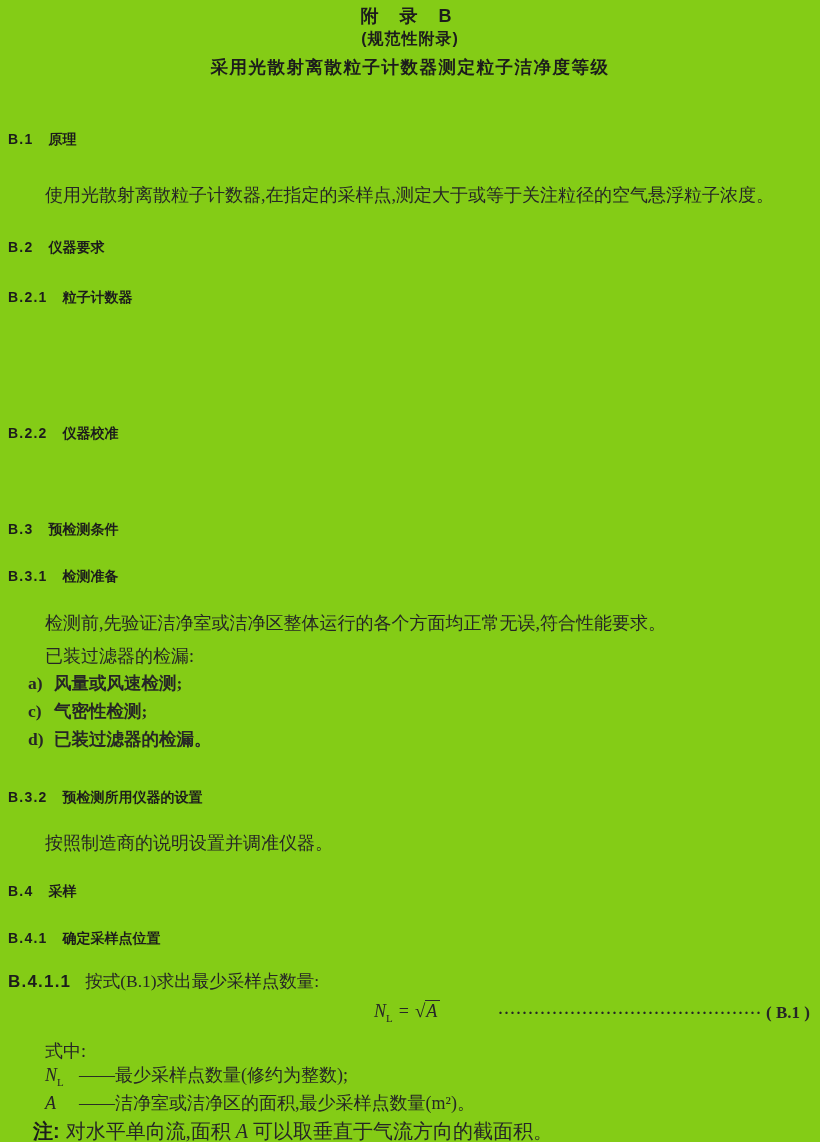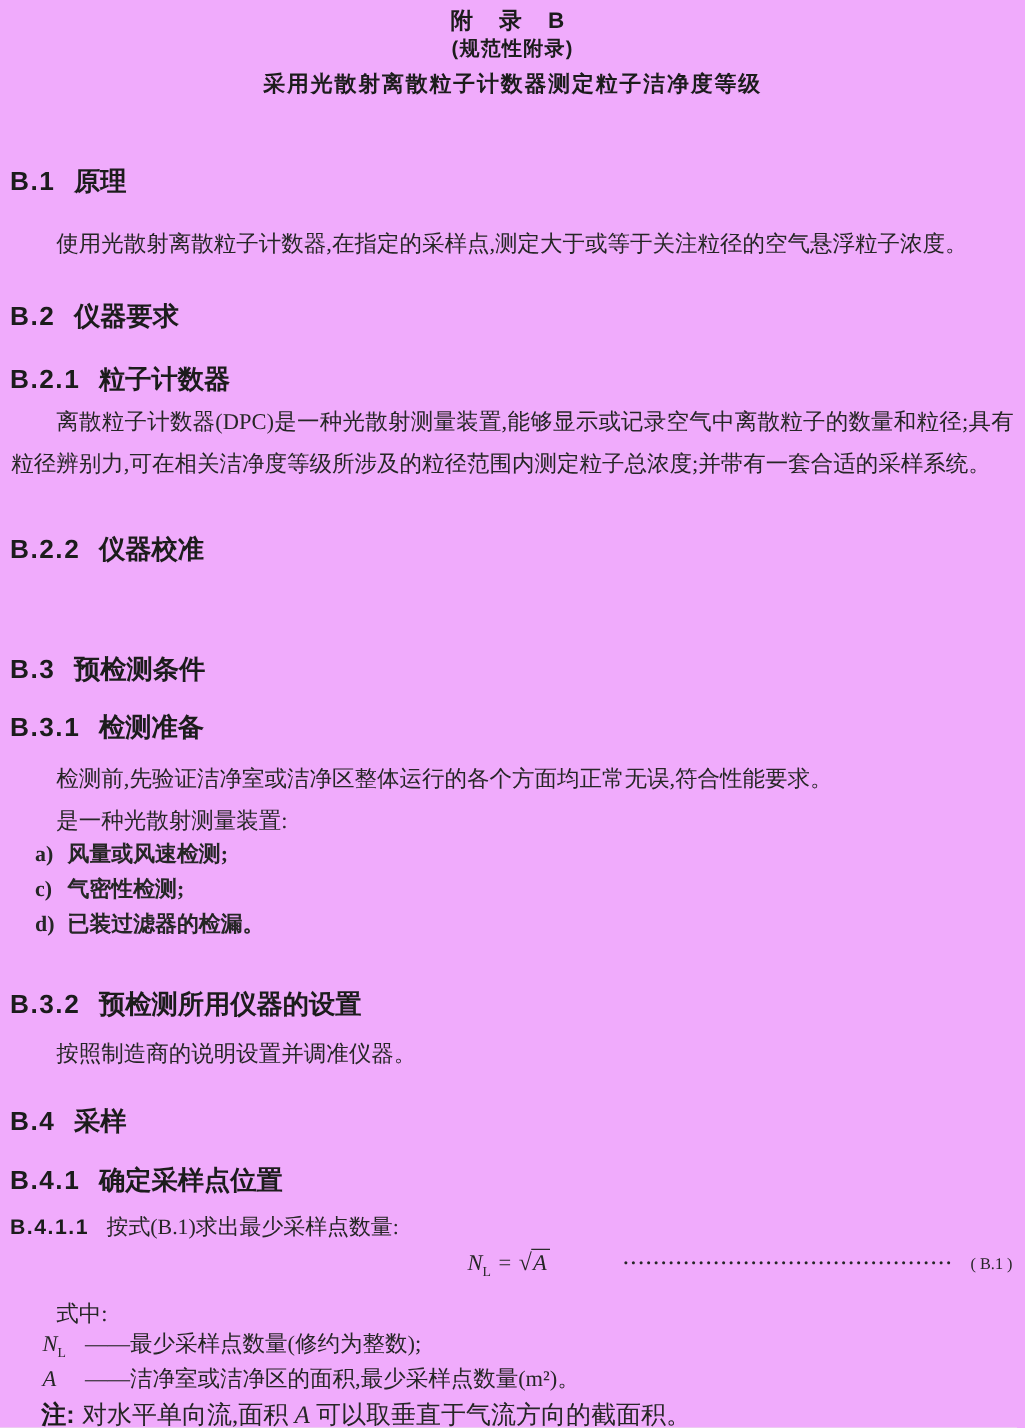--- a/index.html
+++ b/index.html
@@ -1,55 +1,55 @@
 <!DOCTYPE html>
 <html><head>
 <meta charset="utf-8">
 <style>
   html,body{margin:0;padding:0;background:#e8e8e8;}
   .page{
     position:relative;
     width:820px;height:1142px;
-    background:#f0abfc;
+    background:#84cc16;
     overflow:hidden;
     font-family:"Liberation Serif","DejaVu Serif",serif;
     color:#242424;
   }
   .abs{position:absolute;}
   
   .t-center{left:0;width:820px;text-align:center;font-family:"Liberation Sans","DejaVu Sans",sans-serif;font-weight:700;color:#1c1c1c;}
   .t1{top:4px;font-size:18px;letter-spacing:8px;}
   .t2{top:29px;font-size:16px;letter-spacing:1px;}
   .t3{top:55px;font-size:17.5px;letter-spacing:1.5px;}
   
-  .h{left:8px;font-family:"Liberation Sans","DejaVu Sans",sans-serif;font-weight:700;font-size:21px;color:#1c1c1c;white-space:nowrap;}
+  .h{left:8px;font-family:"Liberation Sans","DejaVu Sans",sans-serif;font-weight:700;font-size:14px;color:#1c1c1c;white-space:nowrap;}
   .h .num{letter-spacing:1.2px;margin-right:15px;}
   
   .p{left:9px;width:802px;font-size:18px;line-height:34px;text-align:justify;text-indent:36px;color:#262626;}
   .p-line{left:9px;width:802px;font-size:18px;text-indent:36px;color:#262626;white-space:nowrap;}
   
   .hp{left:8px;font-size:17.5px;white-space:nowrap;color:#262626;}
   .hp .num{font-family:"Liberation Sans","DejaVu Sans",sans-serif;font-weight:700;font-size:17px;letter-spacing:1.2px;margin-right:14px;color:#1c1c1c;}
   
   .list{left:28px;width:780px;}
   .li{height:28px;font-size:17.5px;color:#262626;white-space:nowrap;font-weight:bold;}
   .li .lab{display:inline-block;width:26px;}
   
   .formula{left:374px;top:1000px;font-size:18px;font-family:"Liberation Serif","DejaVu Serif",serif;white-space:nowrap;color:#262626;}
   .formula .sym,.sym{font-style:italic;}
   .formula sub,.def sub{font-size:11px;font-style:normal;}
   .formula .eqs{margin:0 6px;}
   .radical{font-style:normal;font-size:19px;}
   .radicand{font-style:italic;border-top:1.4px solid #2a2a2a;padding:0 3px 0 1px;}
   .eq-leader{right:10px;top:1003px;font-size:15px;white-space:nowrap;color:#262626;}
   .eq-leader .dots{letter-spacing:1px;font-weight:700;}
-  .eq-leader .eqlab{font-size:13px;margin-left:14px;}
+  .eq-leader .eqlab{font-size:17px;margin-left:4px;font-weight:bold;}
   
   .where{left:45px;font-size:18px;color:#262626;white-space:nowrap;}
-  .def{left:34px;font-size:18px;color:#262626;white-space:nowrap;}
+  .def{left:45px;font-size:18px;color:#262626;white-space:nowrap;}
   .def .symcell{display:inline-block;width:34px;font-style:italic;}
   .def .dash{letter-spacing:0;}
   
   .note{left:33px;font-size:20px;color:#262626;white-space:nowrap;text-align:right;}
   .note .nlab{font-family:"Liberation Sans","DejaVu Sans",sans-serif;font-weight:700;color:#1c1c1c;margin-right:6px;}
   .note .sym{font-style:italic;}
 </style>
 </head>
 <body>
 
@@ -64,35 +64,34 @@
   </div>
   <div class="abs p-line" style="top:183px">使用光散射离散粒子计数器,在指定的采样点,测定大于或等于关注粒径的空气悬浮粒子浓度。</div>
 
   <div class="abs h" style="top:239px">
     <span class="num">B.2</span><span>仪器要求</span>
   </div>
 
   <div class="abs h" style="top:289px">
     <span class="num">B.2.1</span><span>粒子计数器</span>
   </div>
-  <div class="abs p" style="top:320px">离散粒子计数器(DPC)是一种光散射测量装置,能够显示或记录空气中离散粒子的数量和粒径;具有粒径辨别力,可在相关洁净度等级所涉及的粒径范围内测定粒子总浓度;并带有一套合适的采样系统。</div>
 
   <div class="abs h" style="top:425px">
     <span class="num">B.2.2</span><span>仪器校准</span>
   </div>
 
   <div class="abs h" style="top:521px">
     <span class="num">B.3</span><span>预检测条件</span>
   </div>
 
   <div class="abs h" style="top:568px">
     <span class="num">B.3.1</span><span>检测准备</span>
   </div>
   <div class="abs p-line" style="top:611px">检测前,先验证洁净室或洁净区整体运行的各个方面均正常无误,符合性能要求。</div>
-  <div class="abs p-line" style="top:644px">是一种光散射测量装置:</div>
+  <div class="abs p-line" style="top:644px">已装过滤器的检漏:</div>
 
   <div class="abs list" style="top:671px">
     <div class="li">
       <span class="lab">a)</span><span>风量或风速检测;</span>
     </div>
     <div class="li">
       <span class="lab">c)</span><span>气密性检测;</span>
     </div>
     <div class="li">
       <span class="lab">d)</span><span>已装过滤器的检漏。</span>

